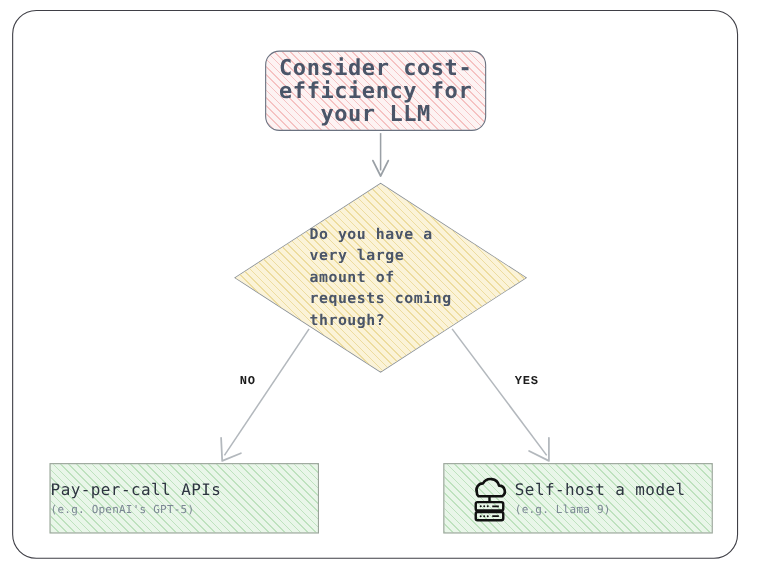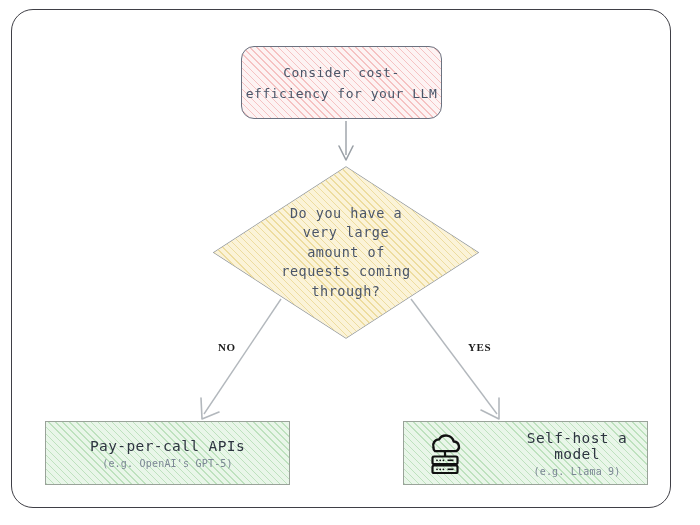--- a/index.html
+++ b/index.html
@@ -66,23 +66,24 @@
         rgba(244, 186, 186, 0.85) 0px,
         rgba(244, 186, 186, 0.85) 1px,
         rgba(253, 243, 243, 0) 1px,
         rgba(253, 243, 243, 0) 5px);
     display: flex;
     align-items: center;
     justify-content: center;
     text-align: center;
   }
   .node-start .node-title {
-    font-size: 13px;
+    font-size: 20px;
     line-height: 21px;
     white-space: pre-line;
+    font-weight: bold;
   }
 
   
   .node-decision {
     position: absolute;
     left: 214px;
     top: 167px;
     width: 264px;
     height: 171px;
   }
@@ -101,21 +102,21 @@
   }
   .node-decision .diamond-label {
     position: absolute;
     left: 0;
     top: 0;
     width: 264px;
     height: 171px;
     display: flex;
     align-items: center;
     justify-content: center;
-    text-align: center;
+    font-weight: bold;
   }
   .node-decision .node-title {
     font-size: 13.5px;
     line-height: 19.5px;
     white-space: pre-line;
   }
 
   
   .node-result {
     position: absolute;
@@ -128,34 +129,33 @@
     background-image: repeating-linear-gradient(
         45deg,
         rgba(176, 219, 176, 0.75) 0px,
         rgba(176, 219, 176, 0.75) 1px,
         rgba(233, 246, 233, 0) 1px,
         rgba(233, 246, 233, 0) 5px);
     display: flex;
     align-items: center;
   }
   .node-result.left  { left: 45px; }
-  .node-result.right { left: 403px; gap: 39px; }
+  .node-result.right { left: 403px; }
 
   .result-icon {
     flex: 0 0 auto;
     width: 46px;
     height: 46px;
     margin-left: 18px;
     display: flex;
     align-items: center;
     justify-content: center;
   }
   .result-text {
     flex: 1 1 auto;
-    text-align: center;
     padding-right: 0;
   }
   .result-text .title {
     display: block;
     font-size: 14.5px;
     color: #2d3440;
     letter-spacing: 0.4px;
   }
   .result-text .subtitle {
     display: block;
@@ -164,21 +164,21 @@
     margin-top: 4px;
     letter-spacing: 0.2px;
   }
 
   
   .edge-label {
     position: absolute;
     font-size: 11px;
     font-weight: bold;
     color: #1c1c1c;
-    font-family: Liberation Serif, serif;
+    font-family: Liberation Mono, monospace;
     letter-spacing: 0.6px;
   }
   .edge-label.no  { left: 218px; top: 341px; }
   .edge-label.yes { left: 456px; top: 341px; margin-left: 12px; }
 </style>
 </head>
 <body>
 
 <div id="canvas">
 

